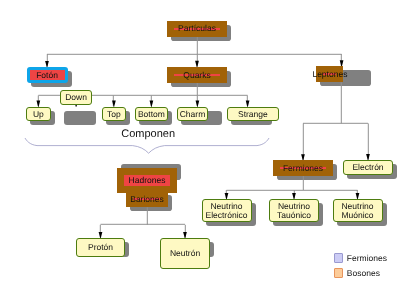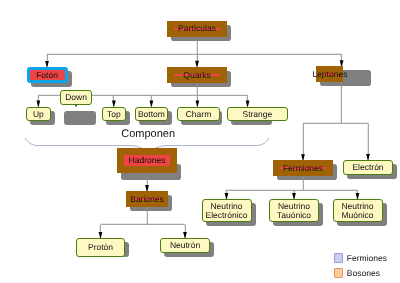--- a/index.html
+++ b/index.html
@@ -114,36 +114,36 @@
       </div>
     <div class="node lav" style="left: 59.9px; top: 90px; width: 32.4px; height: 14.6px;">
         <span class="lbl"><span class="ln">Down</span></span>
       </div>
     <div class="node lav" style="left: 101.9px; top: 106.5px; width: 24px; height: 14.6px;">
         <span class="lbl"><span class="ln">Top</span></span>
       </div>
     <div class="node lav" style="left: 135px; top: 106.5px; width: 32.8px; height: 14.6px; align-items: center;">
         <span class="lbl"><span class="ln">Bottom</span></span>
       </div>
-    <div class="node lav" style="left: 177px; top: 106.5px; width: 43px; height: 14.6px;">
+    <div class="node lav" style="left: 177px; top: 106.5px; width: 31px; height: 14.6px;">
         <span class="lbl"><span class="ln">Charm</span></span>
       </div>
-    <div class="node lav" style="left: 226.9px; top: 106.5px; width: 61px; height: 14.6px;">
+    <div class="node lav" style="left: 226.9px; top: 106.5px; width: 52px; height: 14.6px;">
         <span class="lbl"><span class="ln">Strange</span></span>
       </div>
-    <div class="node white" style="left: 117px; top: 148px; width: 60px; height: 25px;">
+    <div class="node white" style="left: 117px; top: 168px; width: 60px; height: 25px;">
         <span class="lbl"><span class="ln">Hadrones</span></span>
       </div>
     <div class="node white" style="left: 126px; top: 191.2px; width: 42px; height: 16px;">
         <span class="lbl"><span class="ln">Bariones</span></span>
       </div>
     <div class="node lav" style="left: 76px; top: 238px; width: 49px; height: 19px;">
         <span class="lbl"><span class="ln">Protón</span></span>
       </div>
-    <div class="node lav" style="left: 160px; top: 238px; width: 50px; height: 15px;">
+    <div class="node lav" style="left: 160px; top: 238px; width: 50px; height: 31px;">
         <span class="lbl"><span class="ln">Neutrón</span></span>
       </div>
     <div class="node white" style="left: 273px; top: 160.3px; width: 60px; height: 15.6px;">
         <span class="lbl"><span class="ln">Fermiones</span></span>
       </div>
     <div class="node lav" style="left: 343px; top: 160px; width: 50px; height: 15px;">
         <span class="lbl"><span class="ln">Electrón</span></span>
       </div>
     <div class="node lav" style="left: 201.5px; top: 199px; width: 50px; height: 23px;">
         <span class="lbl"><span class="ln">Neutrino</span><br><span class="ln">Electrónico</span></span>

